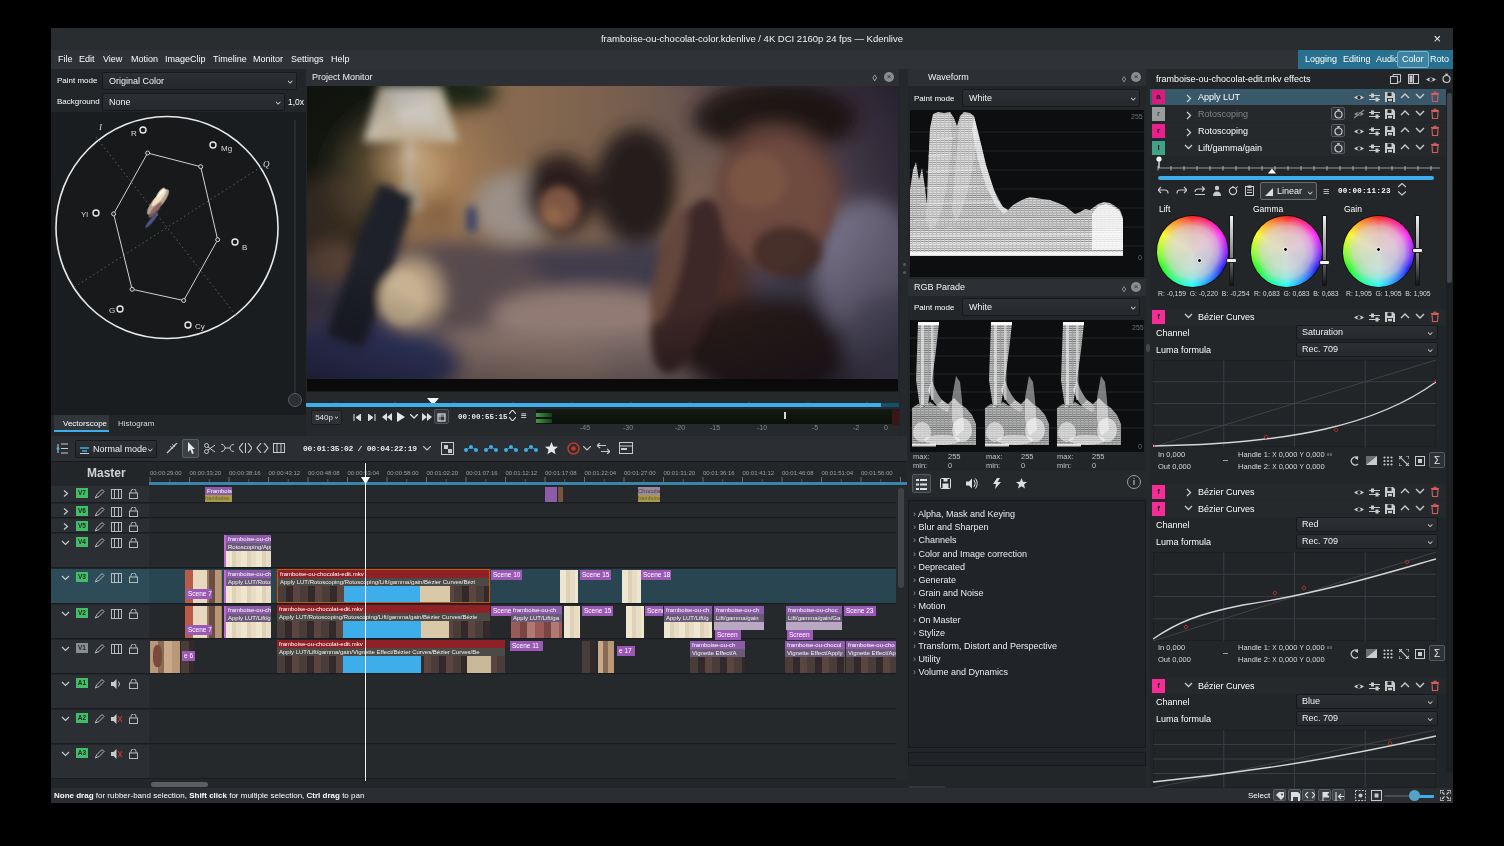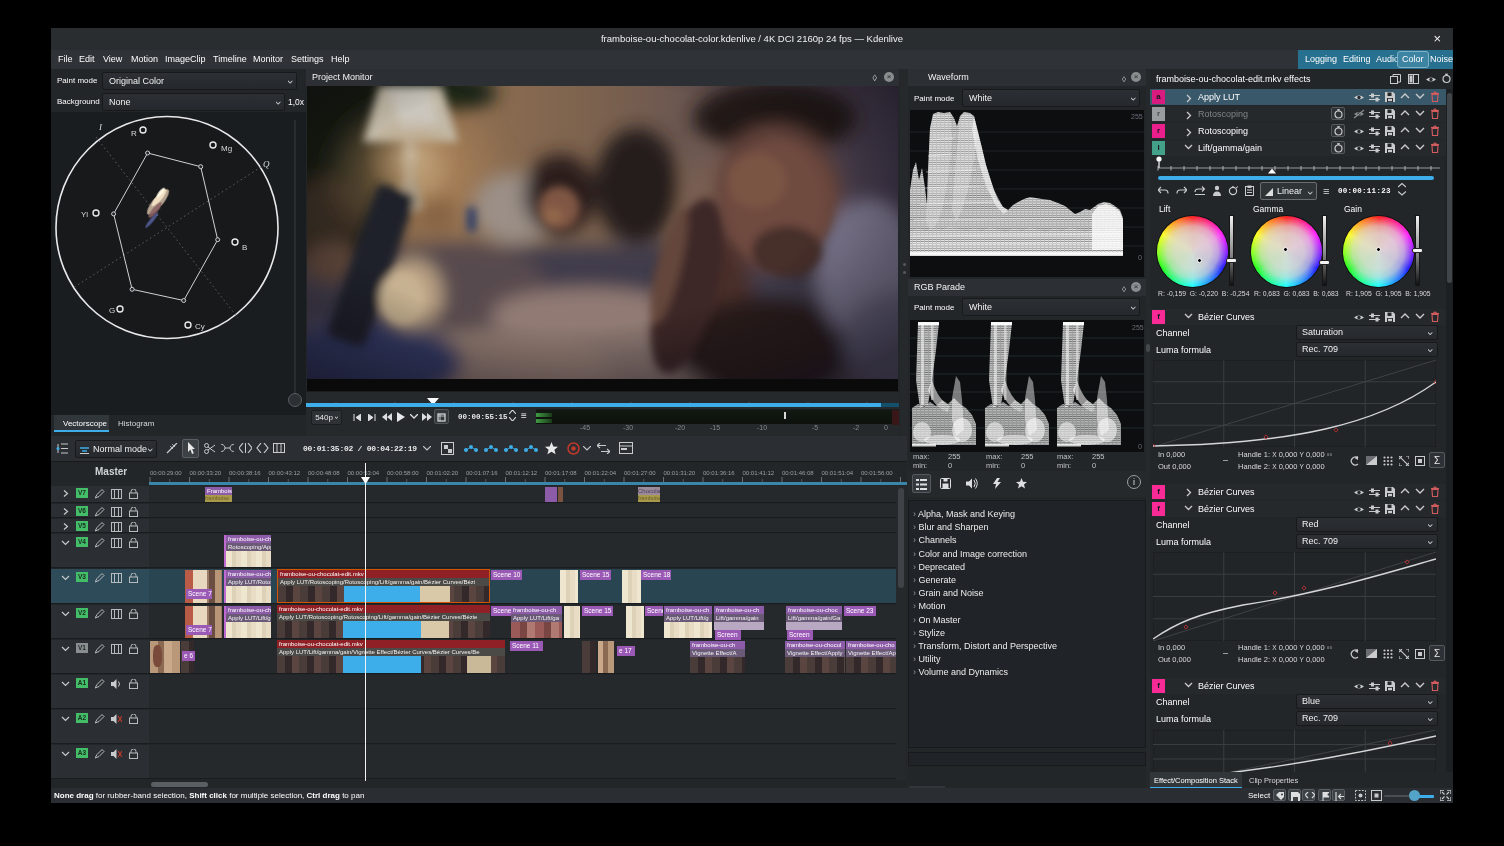--- a/index.html
+++ b/index.html
@@ -60,21 +60,21 @@
     <span class="m" style="left:139px;">Clip</span>
     <span class="m" style="left:162px;">Timeline</span>
     <span class="m" style="left:202px;">Monitor</span>
     <span class="m" style="left:240px;">Settings</span>
     <span class="m" style="left:280px;">Help</span>
     <div id="wsbar">
       <span class="w" style="left:7px;">Logging</span>
       <span class="w" style="left:45px;">Editing</span>
       <span class="w" style="left:78px;">Audio</span>
       <span class="w sel" style="left:99px;">Color</span>
-      <span class="w" style="left:132px;">Noise</span>
+      <span class="w" style="left:132px;">Roto</span>
     </div>
   </div>
 
   <div id="leftpanel" class="abs" style="left:0;top:41px;width:255px;height:367px;background:#232629;">
     <span class="abs" style="left:6px;top:7px;font-size:8px;">Paint mode</span>
     <div class="drop" style="left:51px;top:3px;width:195px;height:18px;line-height:16px;padding-left:6px;">Original Color<span class="cv chev">›</span></div>
     <span class="abs" style="left:6px;top:28px;font-size:8px;">Background</span>
     <div class="drop" style="left:51px;top:24px;width:183px;height:18px;line-height:16px;padding-left:6px;">None<span class="cv chev">›</span></div>
     <span class="abs" style="left:237px;top:28px;font-size:8.5px;">1,0x</span>
 
@@ -988,24 +988,20 @@
         <line x1="212.25" y1="0" x2="212.25" y2="58" stroke="#393d41" stroke-width="1"></line>
         <line x1="0" y1="14.5" x2="283" y2="14.5" stroke="#393d41" stroke-width="1"></line>
         <line x1="0" y1="29.0" x2="283" y2="29.0" stroke="#393d41" stroke-width="1"></line>
         <line x1="0" y1="43.5" x2="283" y2="43.5" stroke="#393d41" stroke-width="1"></line>
         <line x1="0" y1="58" x2="283" y2="0" stroke="#45494d" stroke-width="0.8"></line>
         <path d="M0,52 C100,42 200,25 283,6" fill="none" stroke="#d4d6d8" stroke-width="1.4"></path>
         <rect x="235.5" y="11.5" width="3" height="3" fill="none" stroke="#c83232" stroke-width="0.8" transform="rotate(45 237 13)"></rect>
       </svg>
 <div class="abs" style="left:296px;top:20px;width:7px;height:683px;background:#1d2023;"></div>
 <div class="abs" style="left:297px;top:24px;width:5px;height:190px;background:#41464b;border-radius:2.5px;"></div>
-<div class="abs tabs" style="left:0;top:703px;width:303px;height:17px;background:#232629;font-size:7.5px;">
-        <span class="tab on" style="left:0px;padding:0 4px;">Effect/Composition Stack</span>
-        <span class="tab" style="left:93px;padding:0 6px;">Clip Properties</span>
-      </div>
     </div>
 
   <div id="timeline" class="abs" style="left:0;top:408px;width:856px;height:352px;background:#232629;overflow:hidden;">
 <div class="abs" style="left:0;top:0;width:856px;height:26px;background:#2b2f33;border-bottom:1px solid #17191b;"></div>
 <svg class="icon" style="left:5px;top:6px;" width="14" height="13">
         <g stroke="#c8cacb" fill="none">
           <line x1="2" y1="2" x2="2" y2="11"></line>
           <line x1="5" y1="2" x2="12" y2="2"></line>
           <line x1="5" y1="6.5" x2="12" y2="6.5"></line>
           <line x1="5" y1="11" x2="12" y2="11"></line>
@@ -1449,21 +1445,21 @@
 <div class="clip" style="left:734px;top:205px;width:60px;height:32px;">
         <div class="phd">framboise-ou-chocol</div>
         <div class="r2p">Vignette Effect/Apply</div>
         <div class="darkth" style="height:16px;"></div>
       </div>
 <div class="clip" style="left:795px;top:205px;width:50px;height:32px;">
         <div class="phd">framboise-ou-cho</div>
         <div class="r2p">Vignette Effect/Ap</div>
         <div class="darkth" style="height:16px;"></div>
       </div>
-<span class="abs" style="left:44px;top:30px;font-size:10px;font-weight:bold;color:#d0d3d5;">Master</span>
+<span class="abs" style="left:36px;top:30px;font-size:12px;font-weight:bold;color:#d0d3d5;">Master</span>
 <div class="abs" style="left:314px;top:27px;width:1px;height:318px;background:#f2f2f2;"></div>
 <svg class="icon" style="left:310px;top:41px;" width="9" height="7">
         <polygon points="0,0 9,0 4.5,7" fill="#fcfcfc"></polygon>
       </svg>
 <div class="abs" style="left:100px;top:346px;width:57px;height:5px;background:#5a5f63;border-radius:2.5px;"></div>
 <div class="abs" style="left:845px;top:50px;width:10px;height:294px;background:#26292c;"></div>
       <div class="abs" style="left:847px;top:52px;width:6px;height:100px;background:#3f4347;border-radius:3px;"></div>
   </div>
 
   <div id="statusbar" class="abs" style="left:0;top:760px;width:1402px;height:15px;background:#2a2e32;font-size:8px;line-height:15px;">

